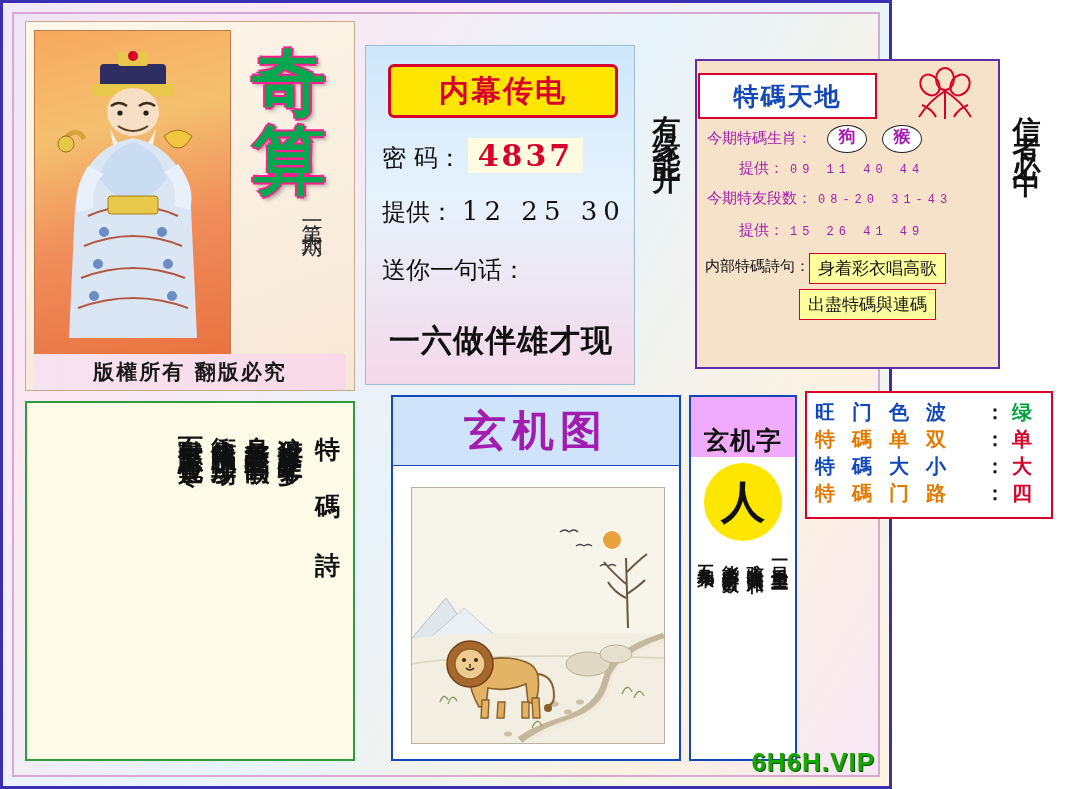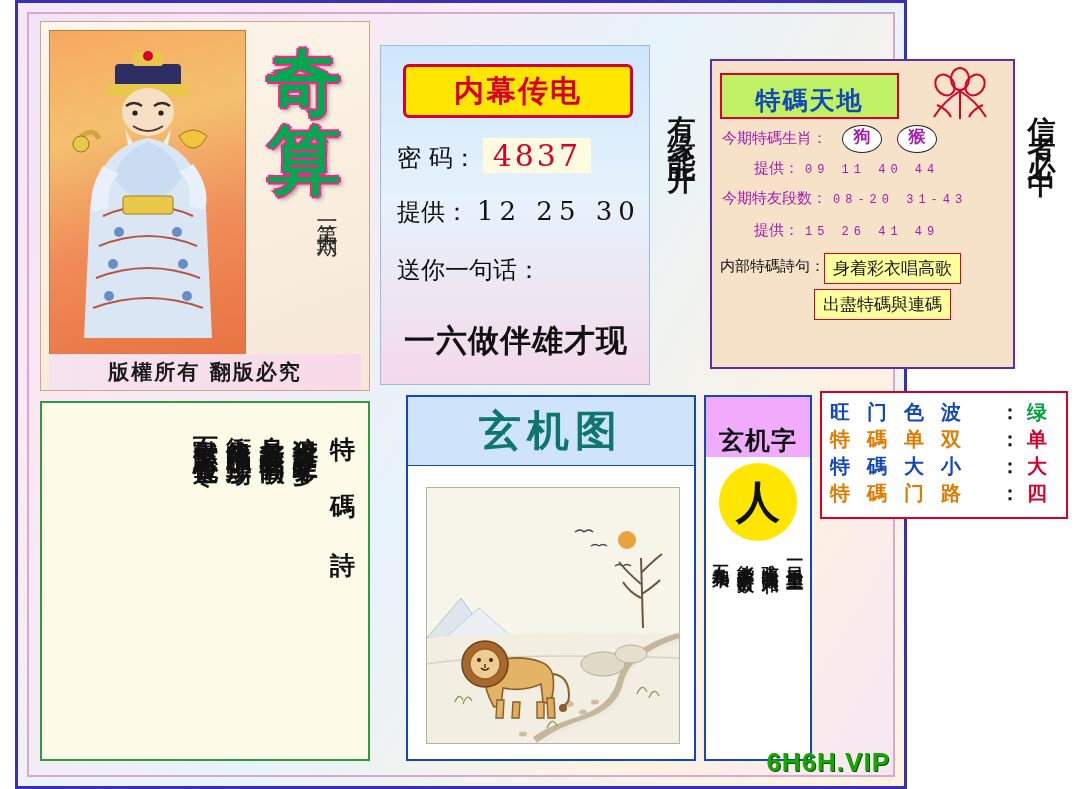--- a/index.html
+++ b/index.html
@@ -14,21 +14,20 @@
     overflow: hidden;
   }
   .page {
     position: relative;
     width: 892px;
     height: 789px;
     box-sizing: border-box;
     background: linear-gradient(135deg,#f3e8f8 0%, #fde9f3 25%, #e8f4fb 55%, #fdf3e0 100%);
     border: 3px solid #3a2fb0;
     padding: 9px;
-    margin-left: 15px;
   }
   .inner-frame {
     position: absolute;
     left: 9px; top: 9px; right: 9px; bottom: 9px;
     border: 2px solid #d8a9cf;
     box-sizing: border-box;
     background: linear-gradient(120deg,#efe4f7 0%, #fce7f1 20%, #e7f3fb 50%, #fdf2e1 80%, #f6e6f5 100%);
   }
 
   
@@ -162,21 +161,21 @@
     color: #0d0d0d;
   }
   .scoop-row.r1 { top: 92px; }
   .scoop-row.r2 { top: 150px; }
   .scoop-row.r3 { top: 208px; }
   .scoop-code {
     display: inline-block;
     background: #fffbe0;
     color: #d6002a;
     font-size: 30px;
-    font-weight: normal;
+    font-weight: bold;
     padding: 0 10px;
     margin-left: 6px;
     letter-spacing: 3px;
   }
   .scoop-nums {
     margin-left: 8px;
     font-size: 26px;
     letter-spacing: 6px;
     color: #111;
   }
@@ -222,25 +221,25 @@
   .tema {
     position: absolute;
     left: 692px; top: 56px;
     width: 305px; height: 310px;
     background: #f6e2c8;
     border: 2px solid #5b2fa8;
     box-sizing: border-box;
   }
   .tema-title {
     position: absolute;
-    left: 8px; top: 12px;
+    left: 1px; top: 12px;
     width: 175px; height: 42px;
-    background: #bef264;
+    background: #ffffff;
     border: 2px solid #d6002a;
-    display: flex; align-items: flex-end; justify-content: center;
+    display: flex; align-items: center; justify-content: center;
   }
   .tema-title span {
     font-family: "DejaVu Serif", serif;
     font-size: 25px;
     font-weight: bold;
     color: #1348b8;
     letter-spacing: 2px;
   }
   .tema-flower {
     position: absolute;
@@ -347,21 +346,21 @@
   .xuanji-head {
     height: 68px;
     background: #cfe3fb;
     display: flex; align-items: center; justify-content: center;
     border-bottom: 1px solid #1348b8;
   }
   .xuanji-head span {
     font-family: "DejaVu Serif", serif;
     font-size: 42px;
     font-weight: bold;
-    color: #0f766e;
+    color: #a21caf;
     letter-spacing: 6px;
   }
   .xuanji-pic {
     position: absolute;
     left: 18px; top: 90px;
     width: 252px; height: 255px;
     background: linear-gradient(180deg,#fdfdfb 0%, #f4f1e6 60%, #ece7d8 100%);
     border: 1px solid #b9b0a0;
     overflow: hidden;
   }

